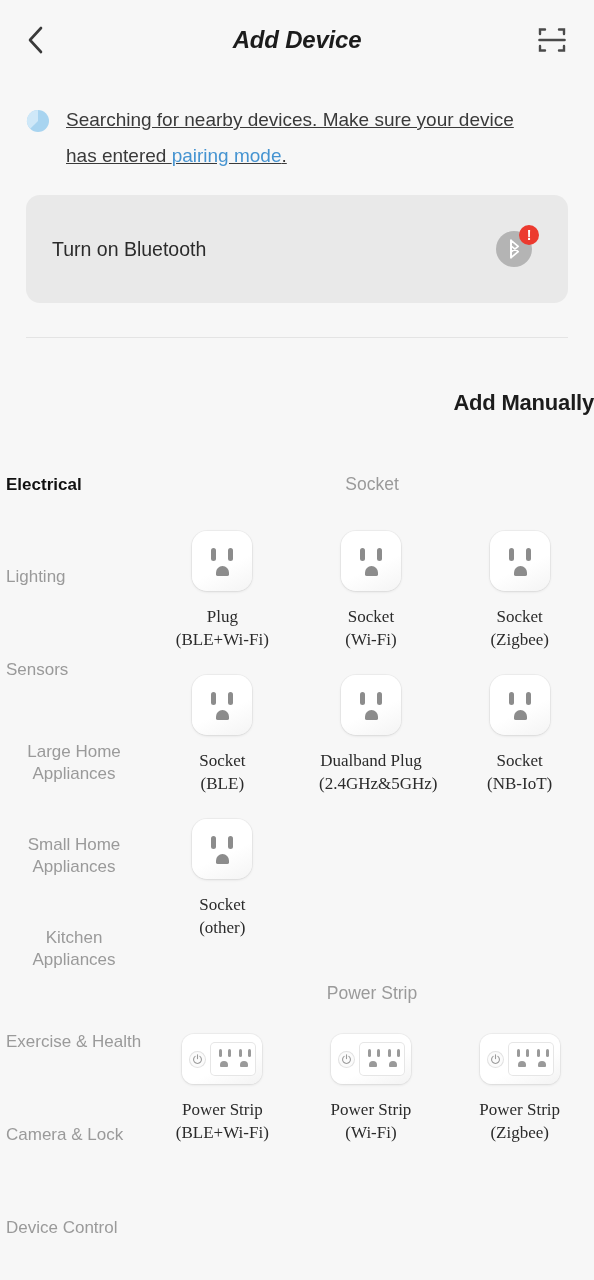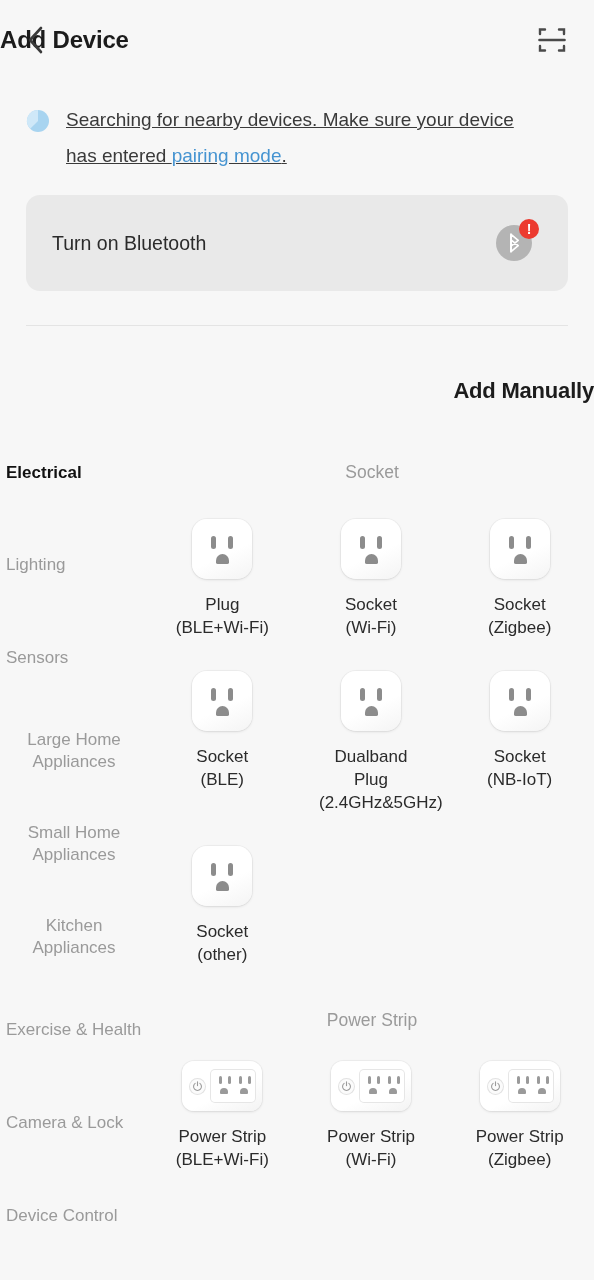--- a/index.html
+++ b/index.html
@@ -32,24 +32,26 @@
     width: 40px;
     height: 40px;
     display: flex;
     align-items: center;
     justify-content: center;
     cursor: pointer;
   }
   .back-btn svg { display: block; }
   .header-title {
     width: 100%;
+    text-align: center;
     font-size: 24px;
     font-weight: bold;
     letter-spacing: -0.2px;
     color: #1c1c1c;
+    font-style: italic;
   }
   .scan-btn {
     position: absolute;
     right: 22px;
     top: 50%;
     transform: translateY(-50%);
     width: 40px;
     height: 40px;
     display: flex;
     align-items: center;
@@ -80,21 +82,21 @@
     text-decoration: underline;
   }
   .search-text .link {
     color: #4694d1;
     cursor: pointer;
   }
 
   
   .bt-banner {
     margin: 21px 26px 0 26px;
-    height: 96px;
+    height: 108px;
     background: #e9e9e9;
     border-radius: 14px;
     display: flex;
     align-items: center;
     padding: 0 26px;
     cursor: pointer;
     position: relative;
   }
   .bt-label {
     font-size: 19.5px;
@@ -189,21 +191,22 @@
     font-size: 17.5px;
     color: #9a9a9a;
     padding-left: 2px;
     margin-bottom: 36px;
   }
   .group-title.second { margin-top: 44px; margin-bottom: 30px; }
 
   .grid {
     display: grid;
     grid-template-columns: repeat(3, 1fr);
-    row-gap: 32px;
+    row-gap: 24px;
+    font-family: Liberation Serif, serif;
   }
   .tile {
     display: flex;
     flex-direction: column;
     align-items: center;
     cursor: pointer;
   }
   .tile-label {
     margin-top: 14px;
     text-align: center;

